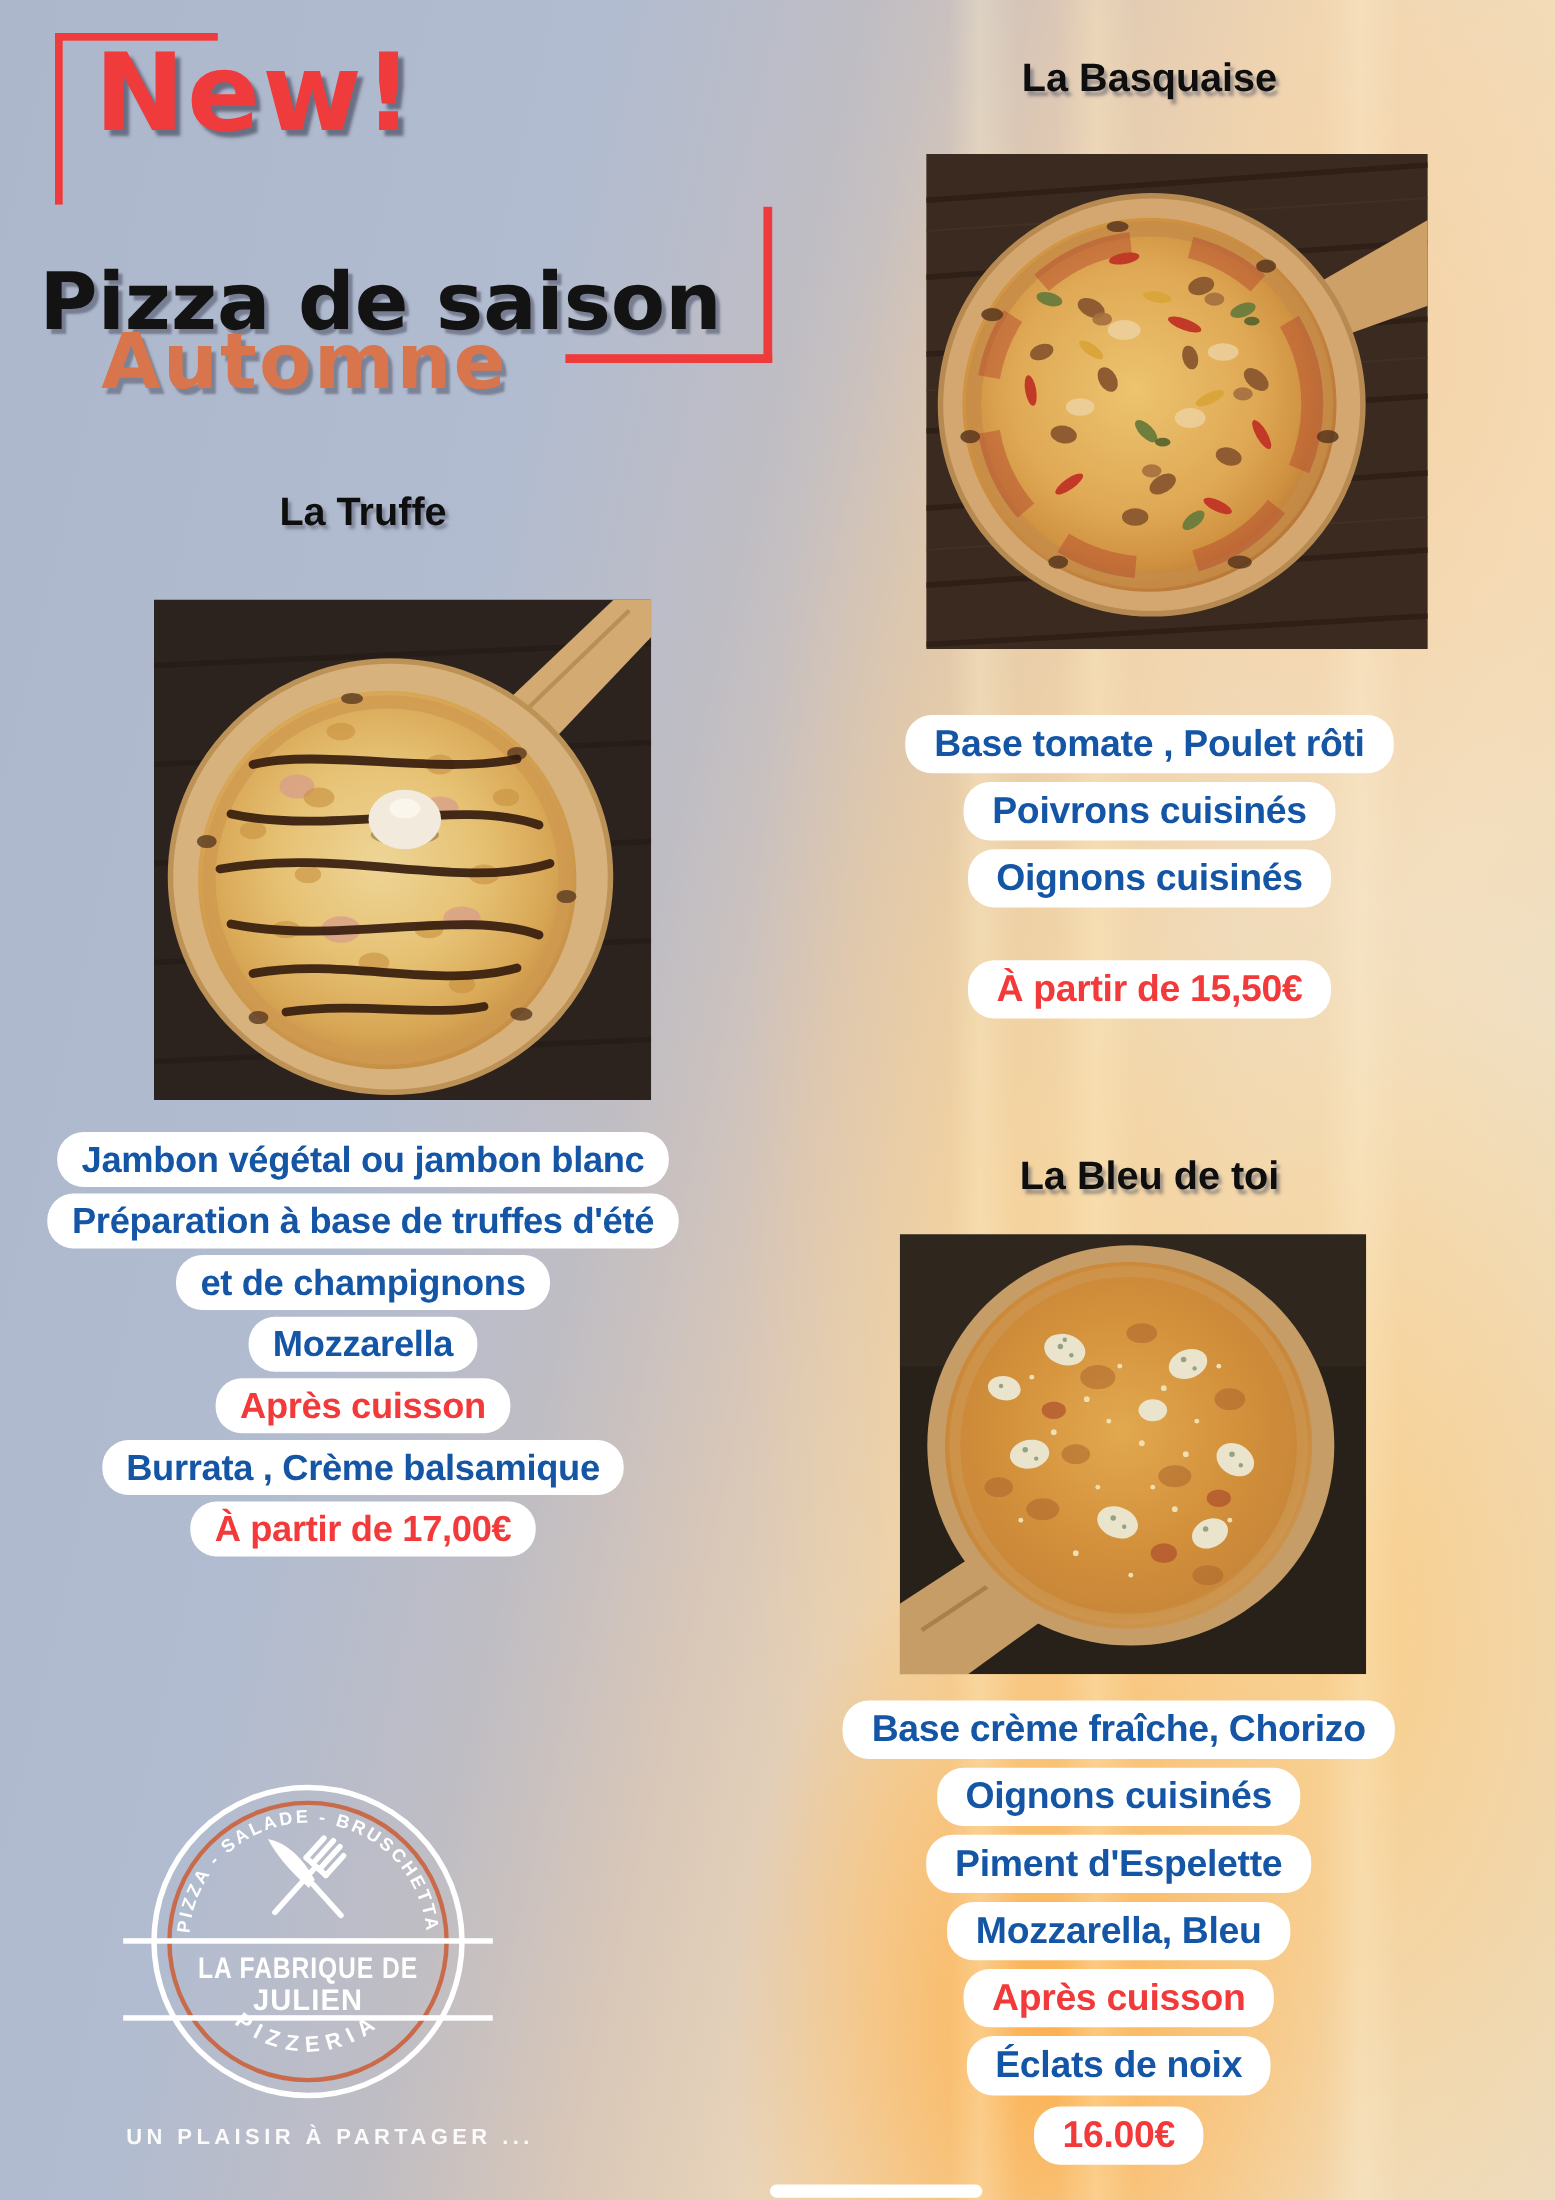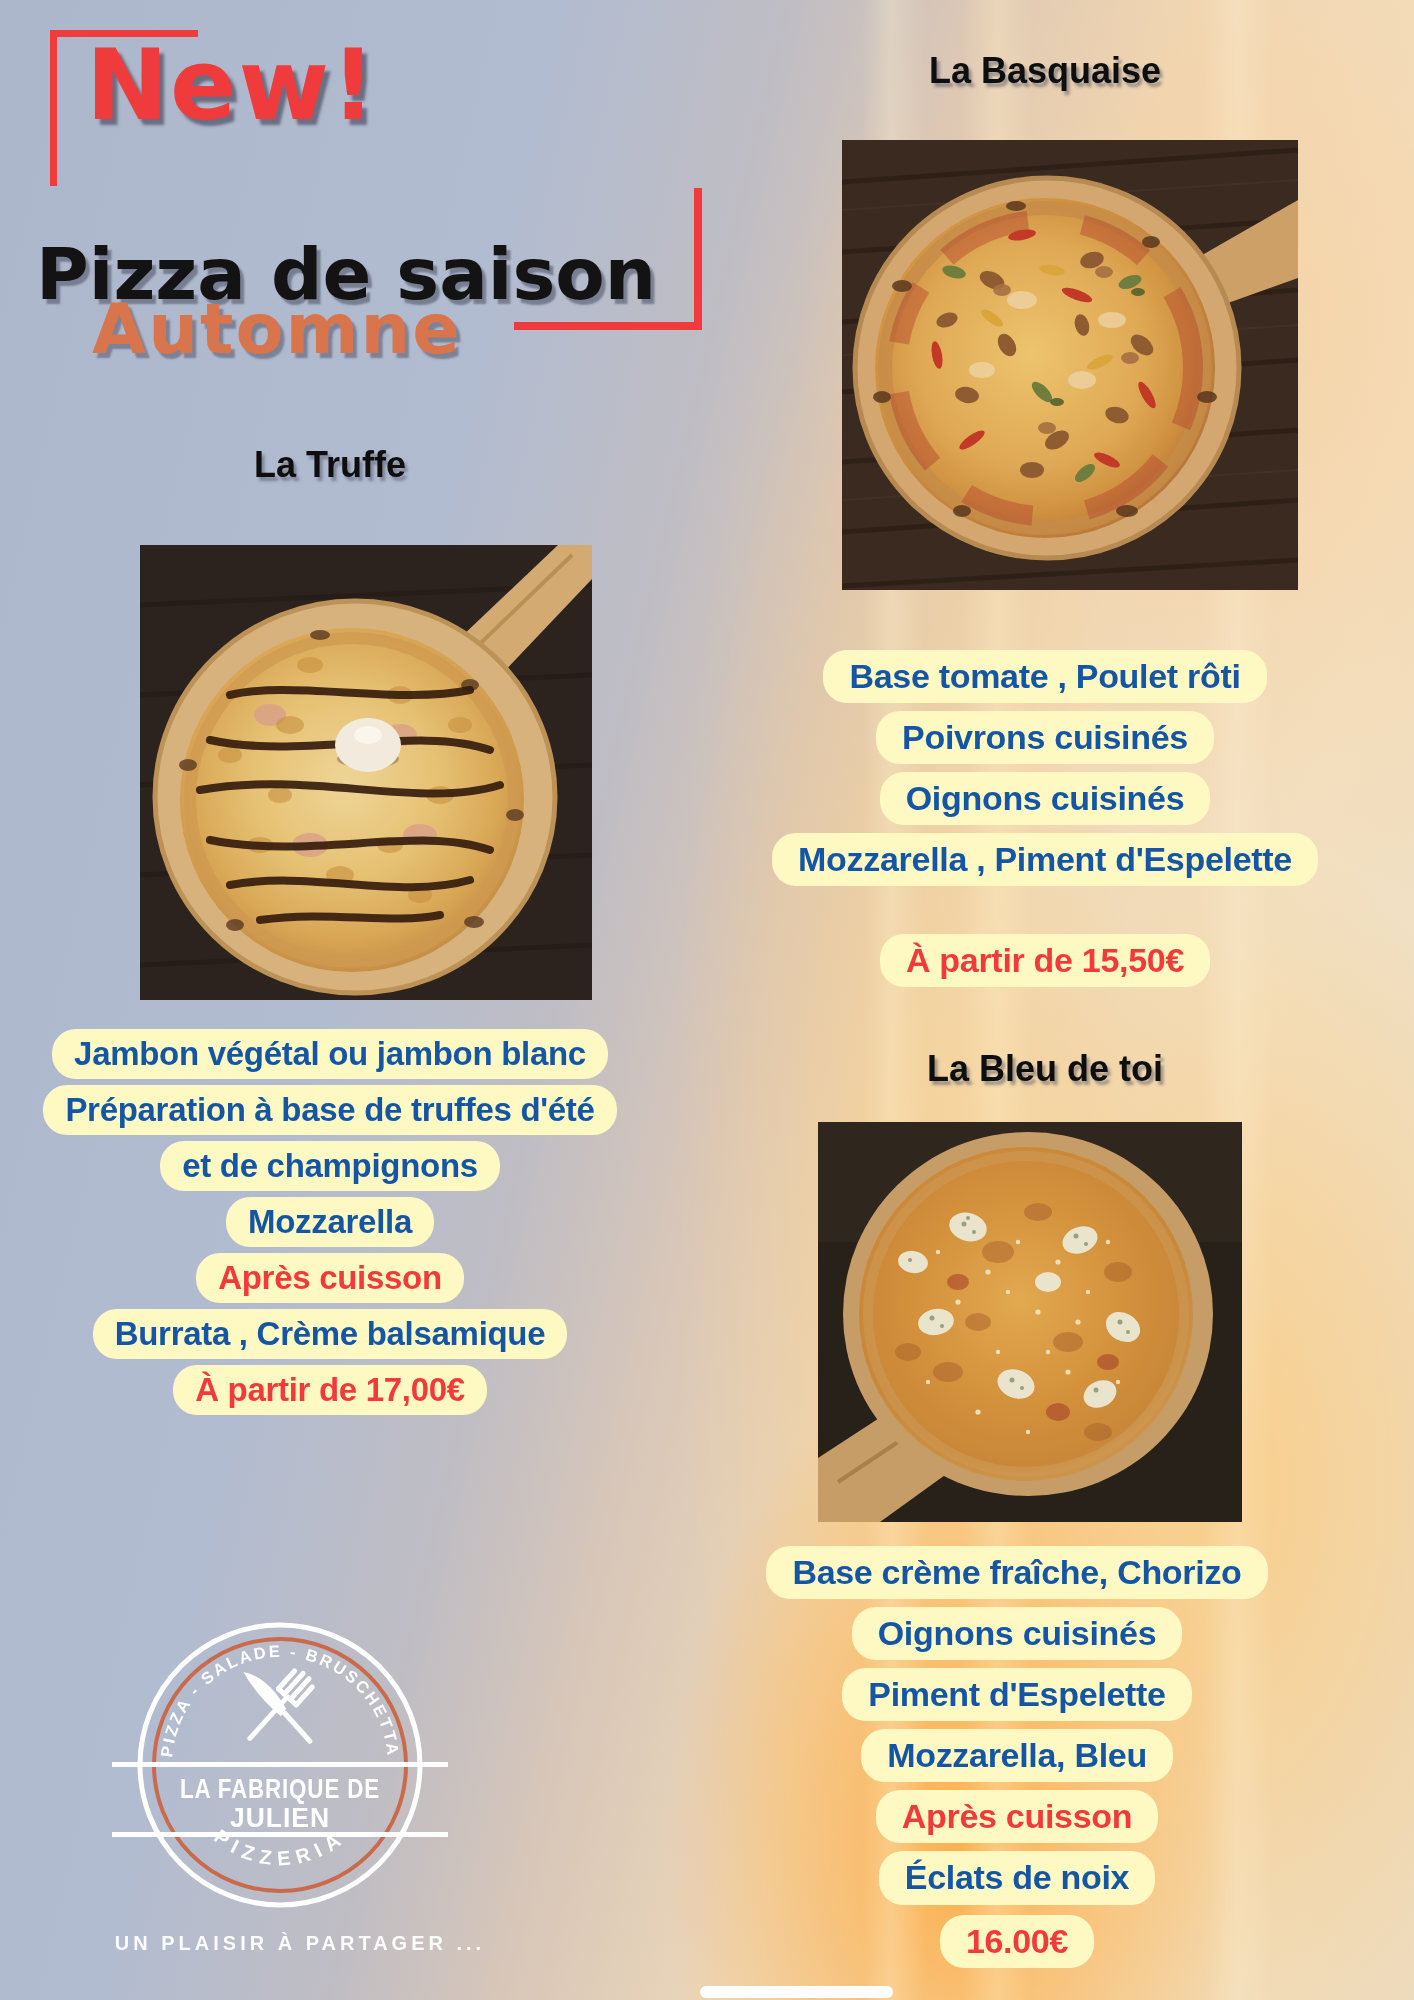--- a/index.html
+++ b/index.html
@@ -38,21 +38,21 @@
   
   .photo{position:absolute;display:block;}
   .ph-basquaise{left:842px;top:140px;}
   .ph-truffe{left:140px;top:545px;}
   .ph-bleu{left:818px;top:1122px;}
   
   .col{position:absolute;display:flex;flex-direction:column;align-items:center;}
   .c-basquaise{left:700px;top:646px;width:690px;}
   .c-truffe{left:0px;top:1026px;width:660px;}
   .c-bleu{left:672px;top:1542px;width:690px;}
-  .pill{display:inline-block;background:#fef9c3;border-radius:24px;
+  .pill{display:inline-block;background:#ffffff;border-radius:24px;
     padding:7px 26px;margin:4px 0;font-weight:bold;font-size:34px;line-height:1.15;
     color:#1456a5;letter-spacing:-.3px;white-space:nowrap;text-align:center;}
   .c-truffe .pill{font-size:33px;padding:6px 22px;margin:3px 0;}
   .pill.red{color:#f23a3a;}
   .price{color:#f23a3a;}
   .mt-b{margin-top:44px;}
   .mt-t{margin-top:28px;}
   .mt-u{margin-top:6px;}
   
   .logo{position:absolute;left:110px;top:1600px;}
@@ -162,21 +162,20 @@
     </g>
     <g fill="#55622c" opacity=".9">
       <ellipse cx="215" cy="262" rx="7" ry="4"></ellipse>
         <ellipse cx="296" cy="152" rx="7" ry="4"></ellipse>
     </g>
   </svg>
   <div class="col c-basquaise">
     <span class="pill">Base tomate , Poulet rôti</span>
     <span class="pill">Poivrons cuisinés</span>
     <span class="pill">Oignons cuisinés</span>
-    <span class="pill">Mozzarella , Piment d'Espelette</span>
     <span class="pill price mt-b">À partir de 15,50€</span>
   </div>
 
   <div class="ptitle t-truffe">La Truffe</div>
   <svg class="photo ph-truffe" width="452" height="455" viewBox="0 0 452 455">
     <defs>
       <radialGradient id="g2" cx="48%" cy="45%" r="60%">
         <stop offset="0%" stop-color="#eed596"></stop>
           <stop offset="45%" stop-color="#e6c173"></stop>
         <stop offset="75%" stop-color="#d8a755"></stop>

